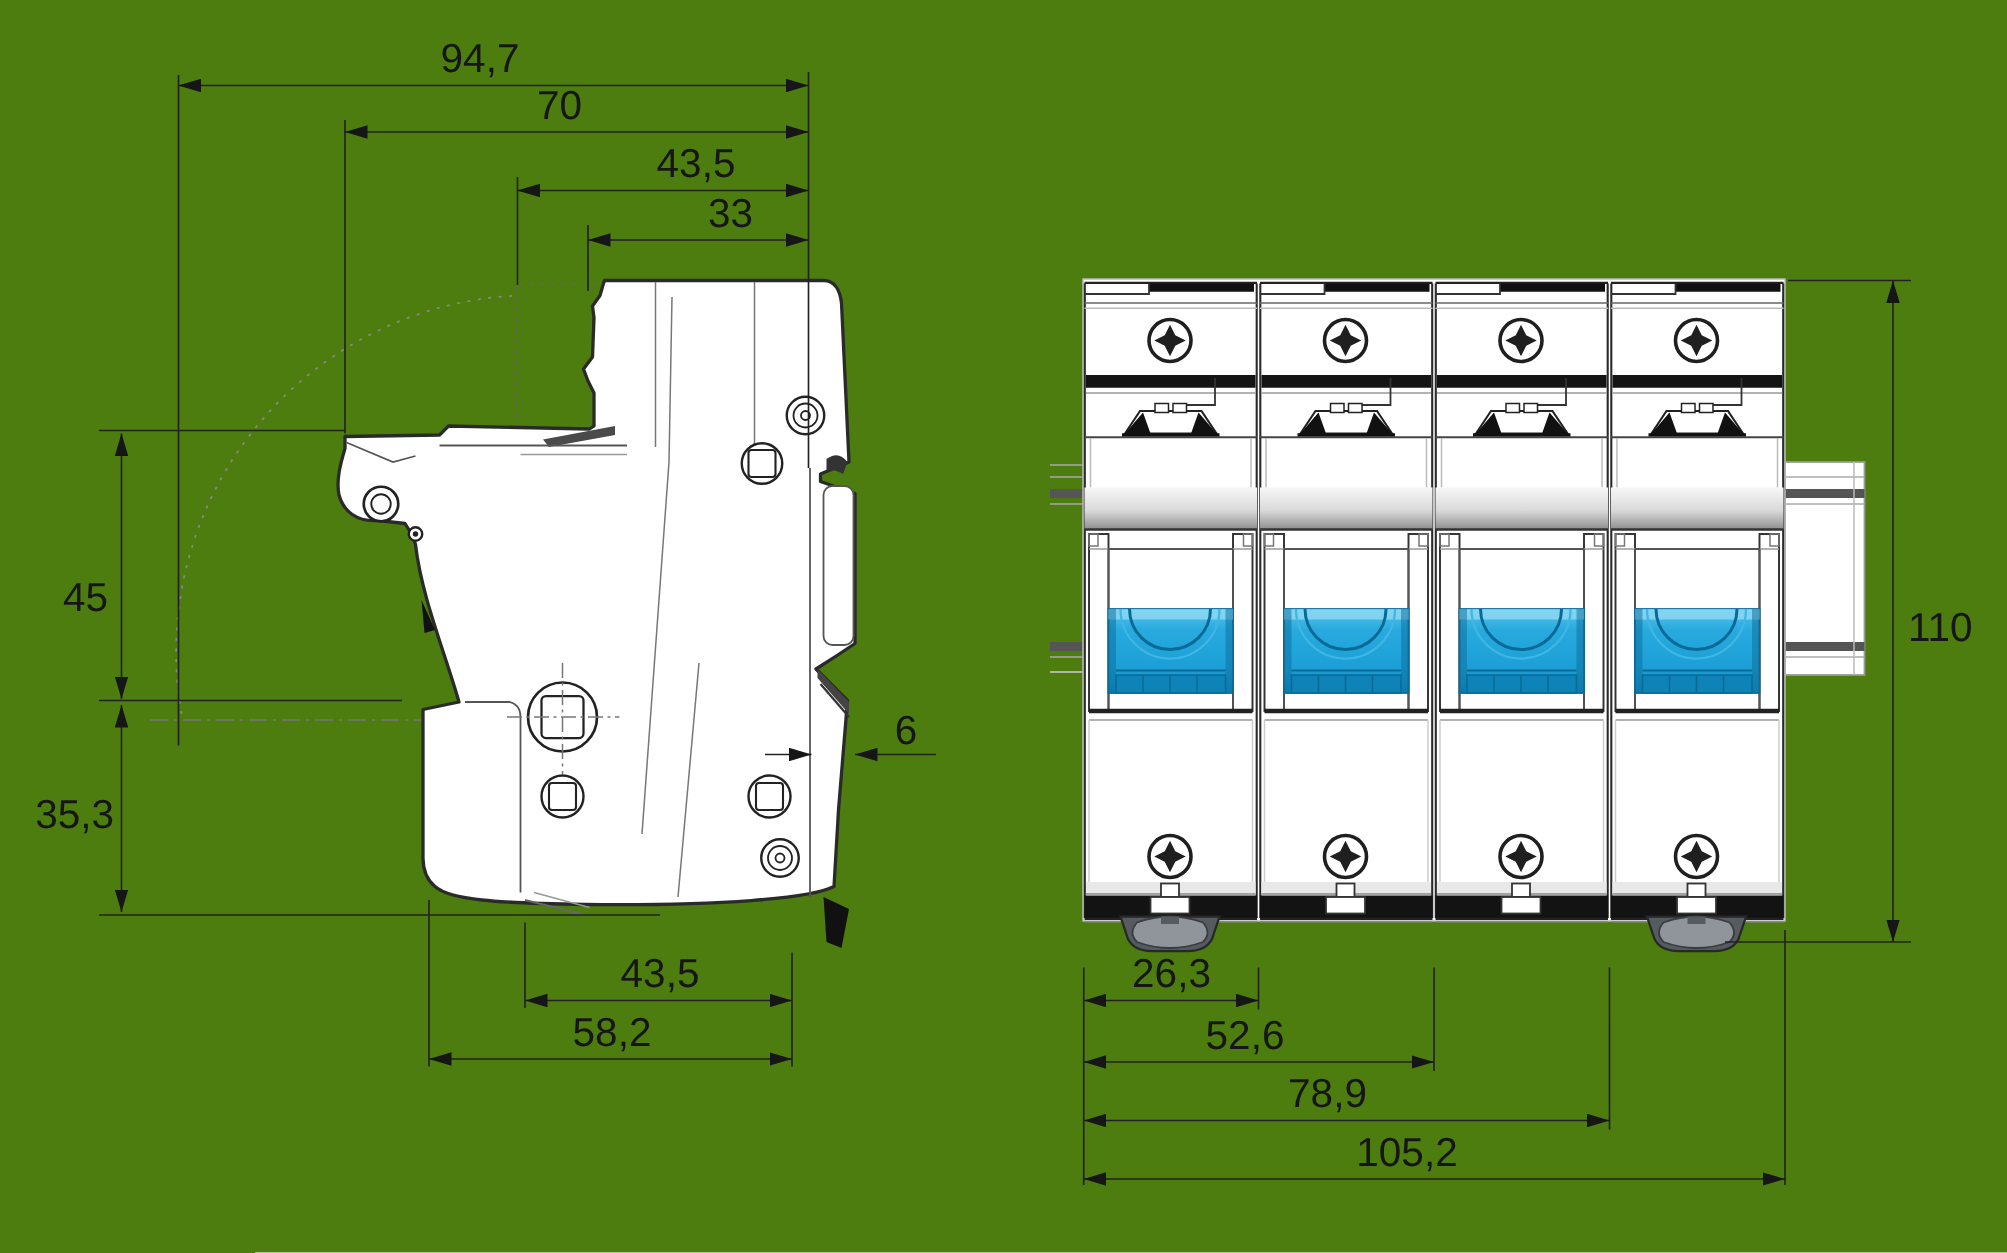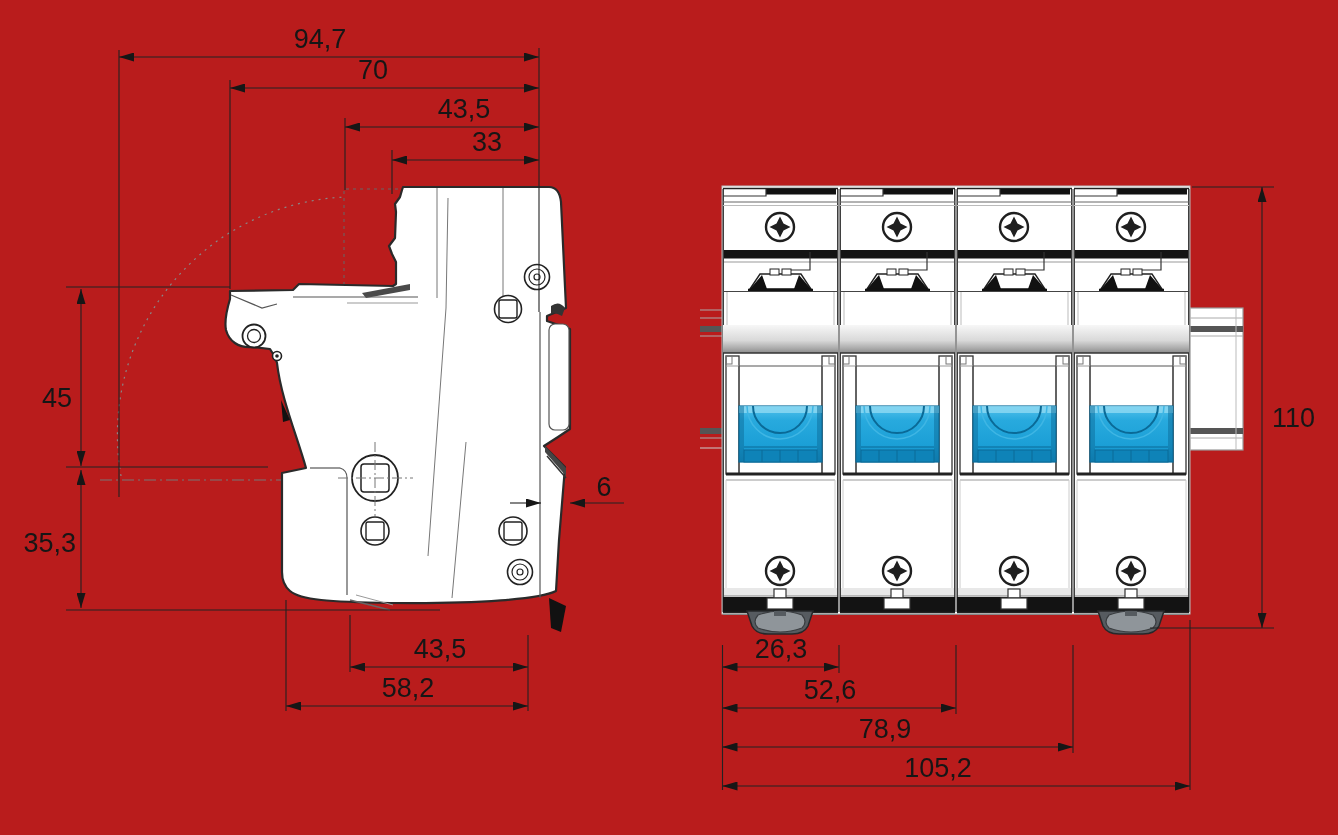--- a/index.html
+++ b/index.html
@@ -1,16 +1,16 @@
 <!DOCTYPE html>
 <html><head>
 <meta charset="utf-8">
 <style>
   html,body{margin:0;padding:0;background:#fff;}
-  .page{position:relative;width:1338px;height:835px;background:#b91c1c;overflow:hidden;
+  .page{position:relative;width:1338px;height:835px;background:#4d7c0f;overflow:hidden;
         font-family:"Liberation Sans",sans-serif;}
   svg{display:block;}
   text.dim{font-family:"Liberation Sans",sans-serif;font-size:27px;fill:#161616;}
 </style>
 </head>
 <body>
 
 <div class="page">
 <svg width="1338" height="835" viewBox="0 0 1338 835">
   <defs>

